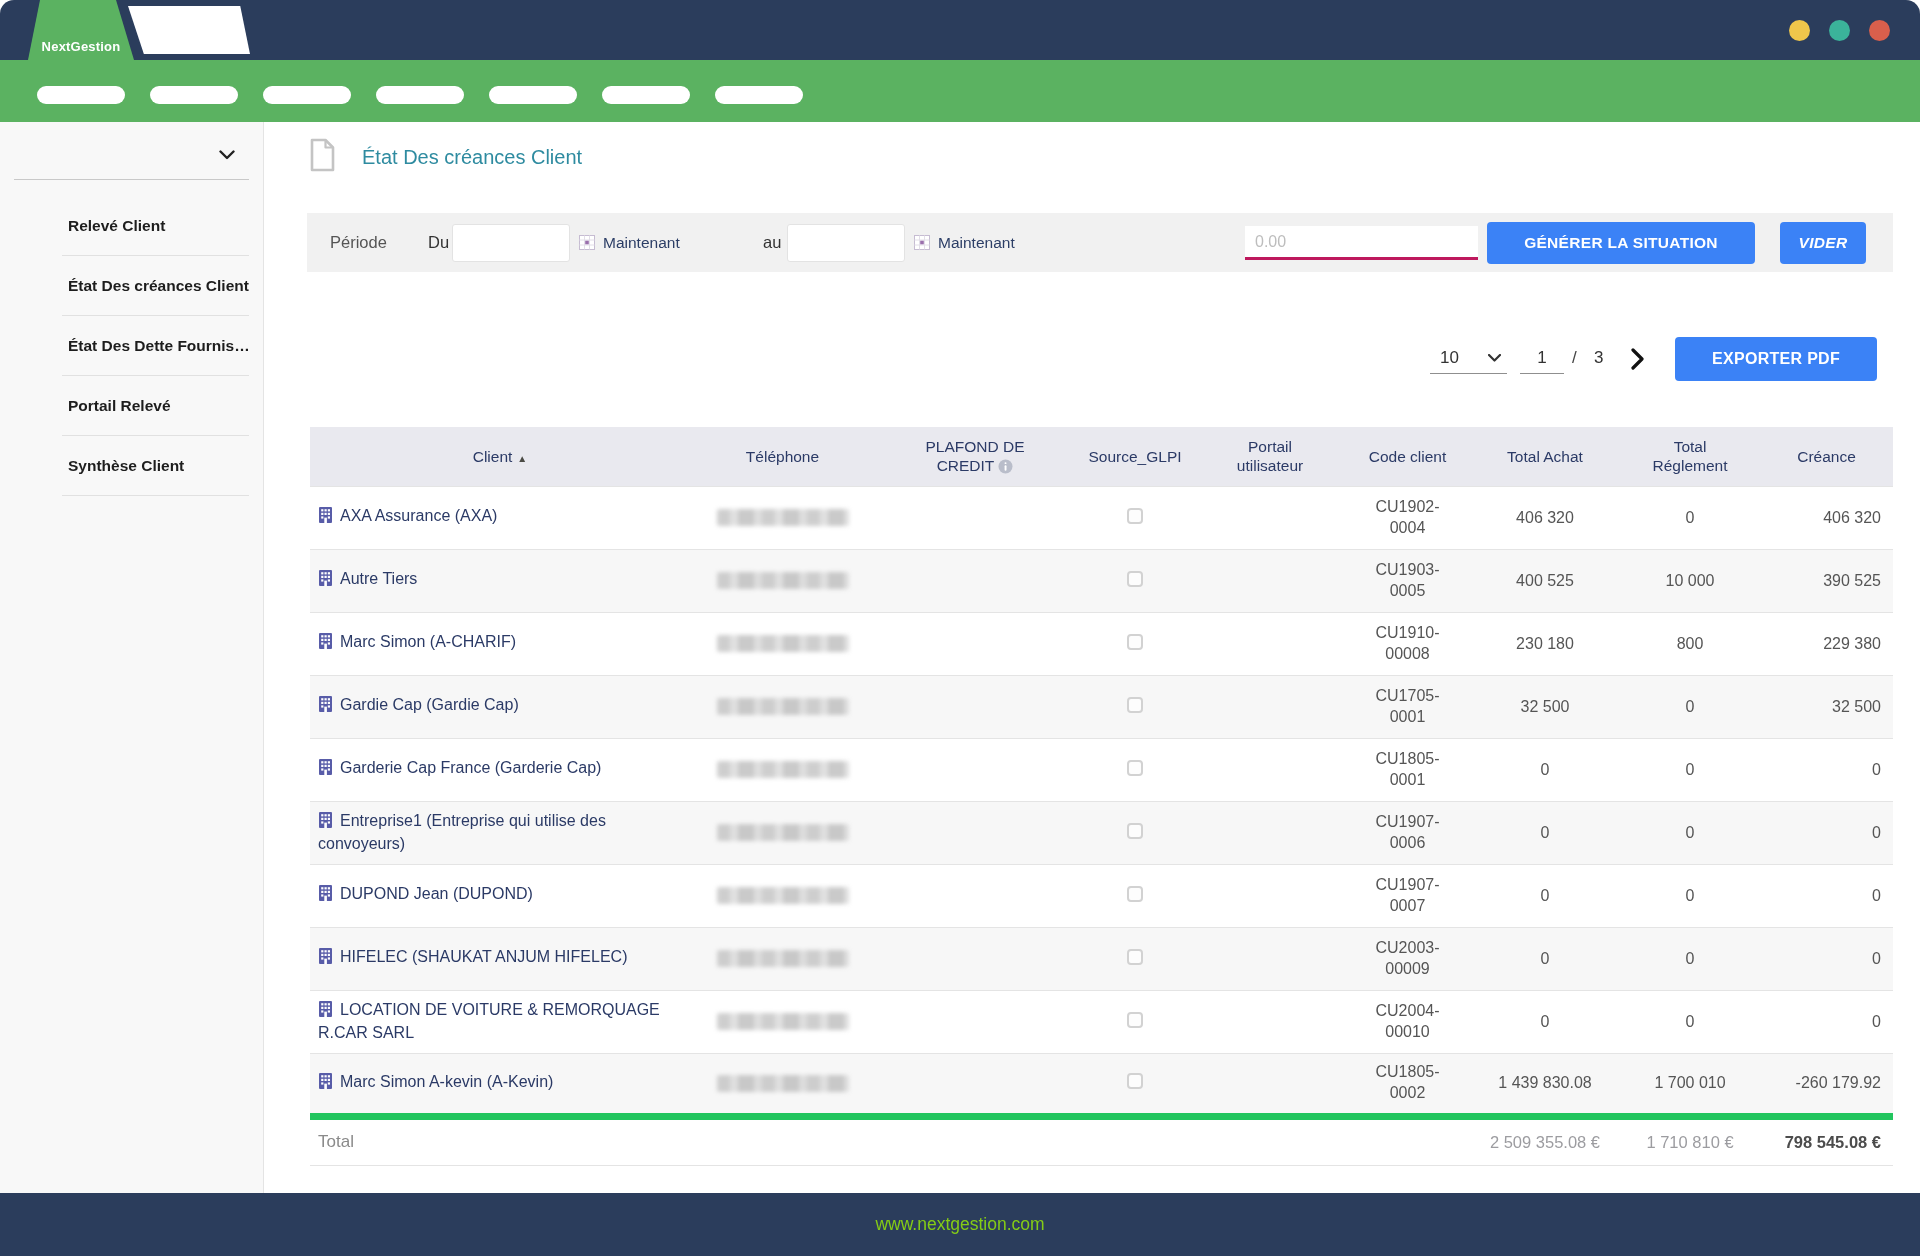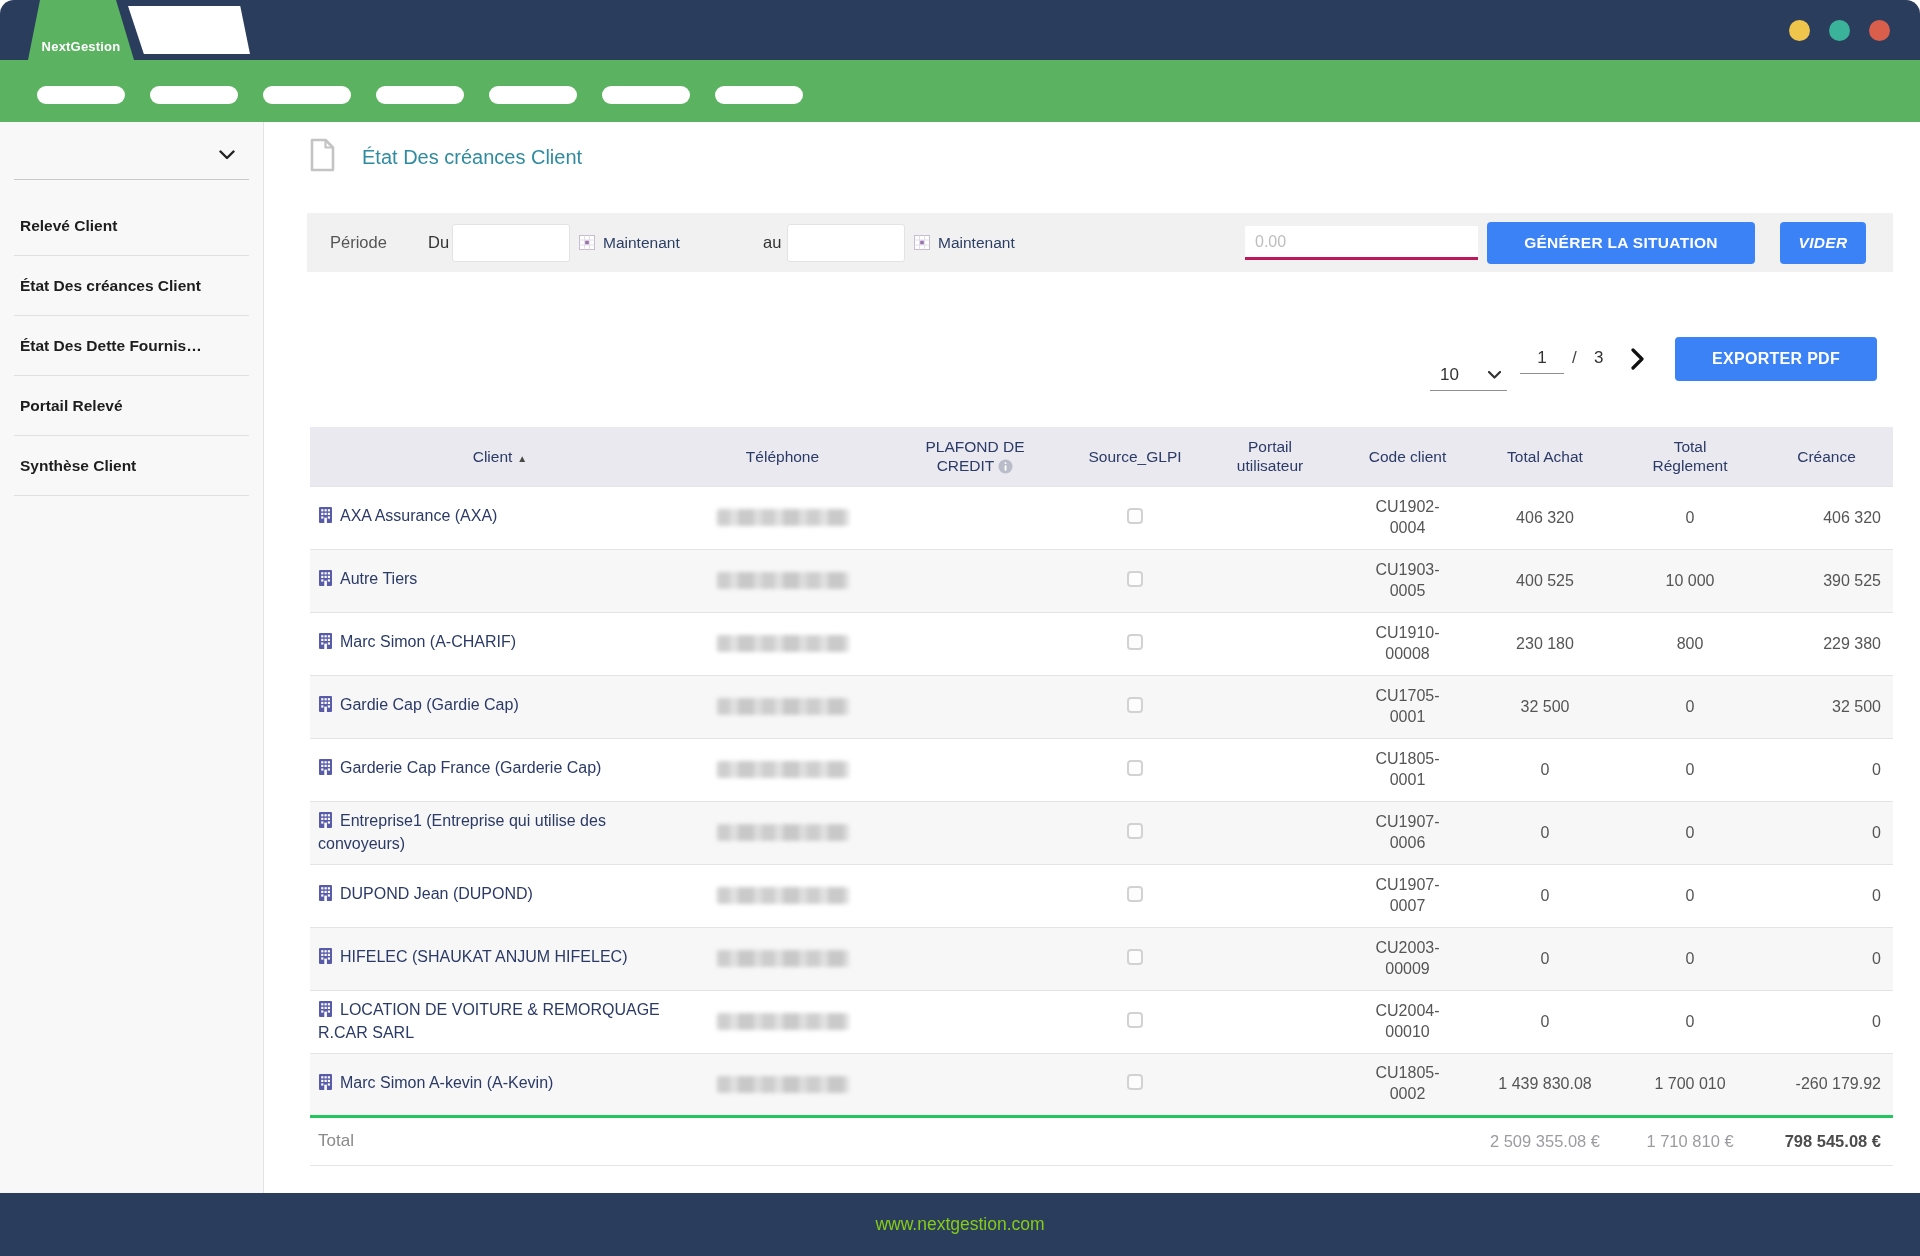--- a/index.html
+++ b/index.html
@@ -25,21 +25,21 @@
   .pill { position:absolute; top:26px; height:18px; width:88px; background:#fff; border-radius:9px; }
 
   
   .sidebar { position:absolute; left:0; top:122px; width:264px; height:1071px;
              background:#f8f8f8; border-right:1px solid #e4e4e4; }
   .side-select { position:relative; height:58px; margin:0 14px; border-bottom:1px solid #c9c9c9; cursor:pointer; }
   .side-select svg { position:absolute; right:14px; top:28px; }
   .side-menu { list-style:none; margin:16px 14px 0 14px; }
   .side-menu li { height:60px; display:flex; align-items:center; padding-left:6px;
                   border-bottom:1px solid #e1e1e1; font-size:15.5px; font-weight:bold; color:#1d1d1d;
-                  cursor:pointer; white-space:nowrap; overflow:hidden; }
+                  cursor:pointer; white-space:nowrap; overflow:hidden;margin-left:48px; }
 
   
   .title-row { position:absolute; left:310px; top:138px; display:flex; align-items:center; }
   .title-row .ticon { margin-right:27px; }
   .page-title { color:#2e8ba0; font-size:20px; }
 
   
   .filterband { position:absolute; left:307px; top:213px; width:1586px; height:59px; background:#f1f1f1; }
   .fb-item { position:absolute; top:0; height:59px; display:flex; align-items:center; }
   .lbl-periode { left:23px; color:#555; font-size:16.5px; }
@@ -58,21 +58,21 @@
   .amount-input::placeholder { color:#bdbdbd; }
   .btn { border:none; border-radius:4px; background:#3b82f6; color:#fff; font-weight:bold;
          font-family:"Liberation Sans", sans-serif; cursor:pointer; letter-spacing:.3px; }
   .btn-generate { position:absolute; left:1180px; top:9px; width:268px; height:42px; font-size:15.5px; }
   .btn-clear { position:absolute; left:1473px; top:9px; width:86px; height:42px; font-size:15.5px;font-style:italic; }
 
   
   .pagerow { position:absolute; left:310px; top:336px; width:1583px; height:46px; }
   .page-size { position:absolute; left:1120px; top:6px; width:77px; height:32px;
                border-bottom:1px solid #8f8f8f; display:flex; align-items:center;
-               justify-content:space-between; padding:0 6px 0 10px; font-size:17px; color:#333; cursor:pointer;margin-top:17px; }
+               justify-content:space-between; padding:0 6px 0 10px; font-size:17px; color:#333; cursor:pointer; }
   .page-num { position:absolute; left:1210px; top:6px; width:44px; height:32px; border:none;
               border-bottom:1px solid #8f8f8f; background:transparent; text-align:center;
               font-size:17px; color:#333; font-family:"Liberation Sans", sans-serif; }
   .page-sep { position:absolute; left:1262px; top:12px; font-size:17px; color:#444; }
   .page-total { position:absolute; left:1284px; top:12px; font-size:17px; color:#333; }
   .page-next { position:absolute; left:1312px; top:8px; width:30px; height:30px; background:transparent;
                border:none; cursor:pointer; display:flex; align-items:center; justify-content:center; }
   .btn-export { position:absolute; left:1365px; top:1px; width:202px; height:44px; font-size:16px; }
 
   
@@ -89,21 +89,21 @@
   td.c-client { text-align:left; color:#2b3a66; line-height:1.3; padding-left:8px; cursor:pointer; }
   td.c-client .bico { display:inline-block; vertical-align:-2px; margin-right:7px; }
   td.c-creance { text-align:right; padding-right:12px; }
   .codewrap { display:inline-block; width:82px; overflow-wrap:anywhere; line-height:1.3; }
   .phone-blur { width:132px; height:17px; margin:0 auto; border-radius:3px; opacity:.8;
                 background:repeating-linear-gradient(90deg,#c3c3c3 0 13px,#dadada 13px 21px,#bdbdbd 21px 37px,#d6d6d6 37px 45px);
                 filter:blur(2px); }
   .cb { display:inline-block; width:16px; height:16px; border:2px solid #d2d2d2; border-radius:4px;
         background:#fdfdfd; cursor:pointer; }
   .sort-arrow { font-size:10px; color:#4a4a44; margin-left:5px; }
-  tfoot td { border-top:3px solid #22c55e; border-bottom:1px solid #e4e4e4; height:49px;
+  tfoot td { border-top:7px solid #22c55e; border-bottom:1px solid #e4e4e4; height:49px;
              vertical-align:middle; font-size:16.5px; color:#9c9ca0; text-align:center; padding:8px; }
   tfoot td.t-label { text-align:left; color:#8a8a8a; font-size:17px; padding-left:8px; }
   tfoot td.t-creance { text-align:right; padding-right:12px; color:#4c4c4c; font-weight:bold; }
 
   
   .footer { position:absolute; left:0; top:1193px; width:1920px; height:63px; background:#2b3d5c;
             display:flex; align-items:center; justify-content:center; }
   .footer span { color:#84cc16; font-size:17.5px; }
 </style>
 </head>

